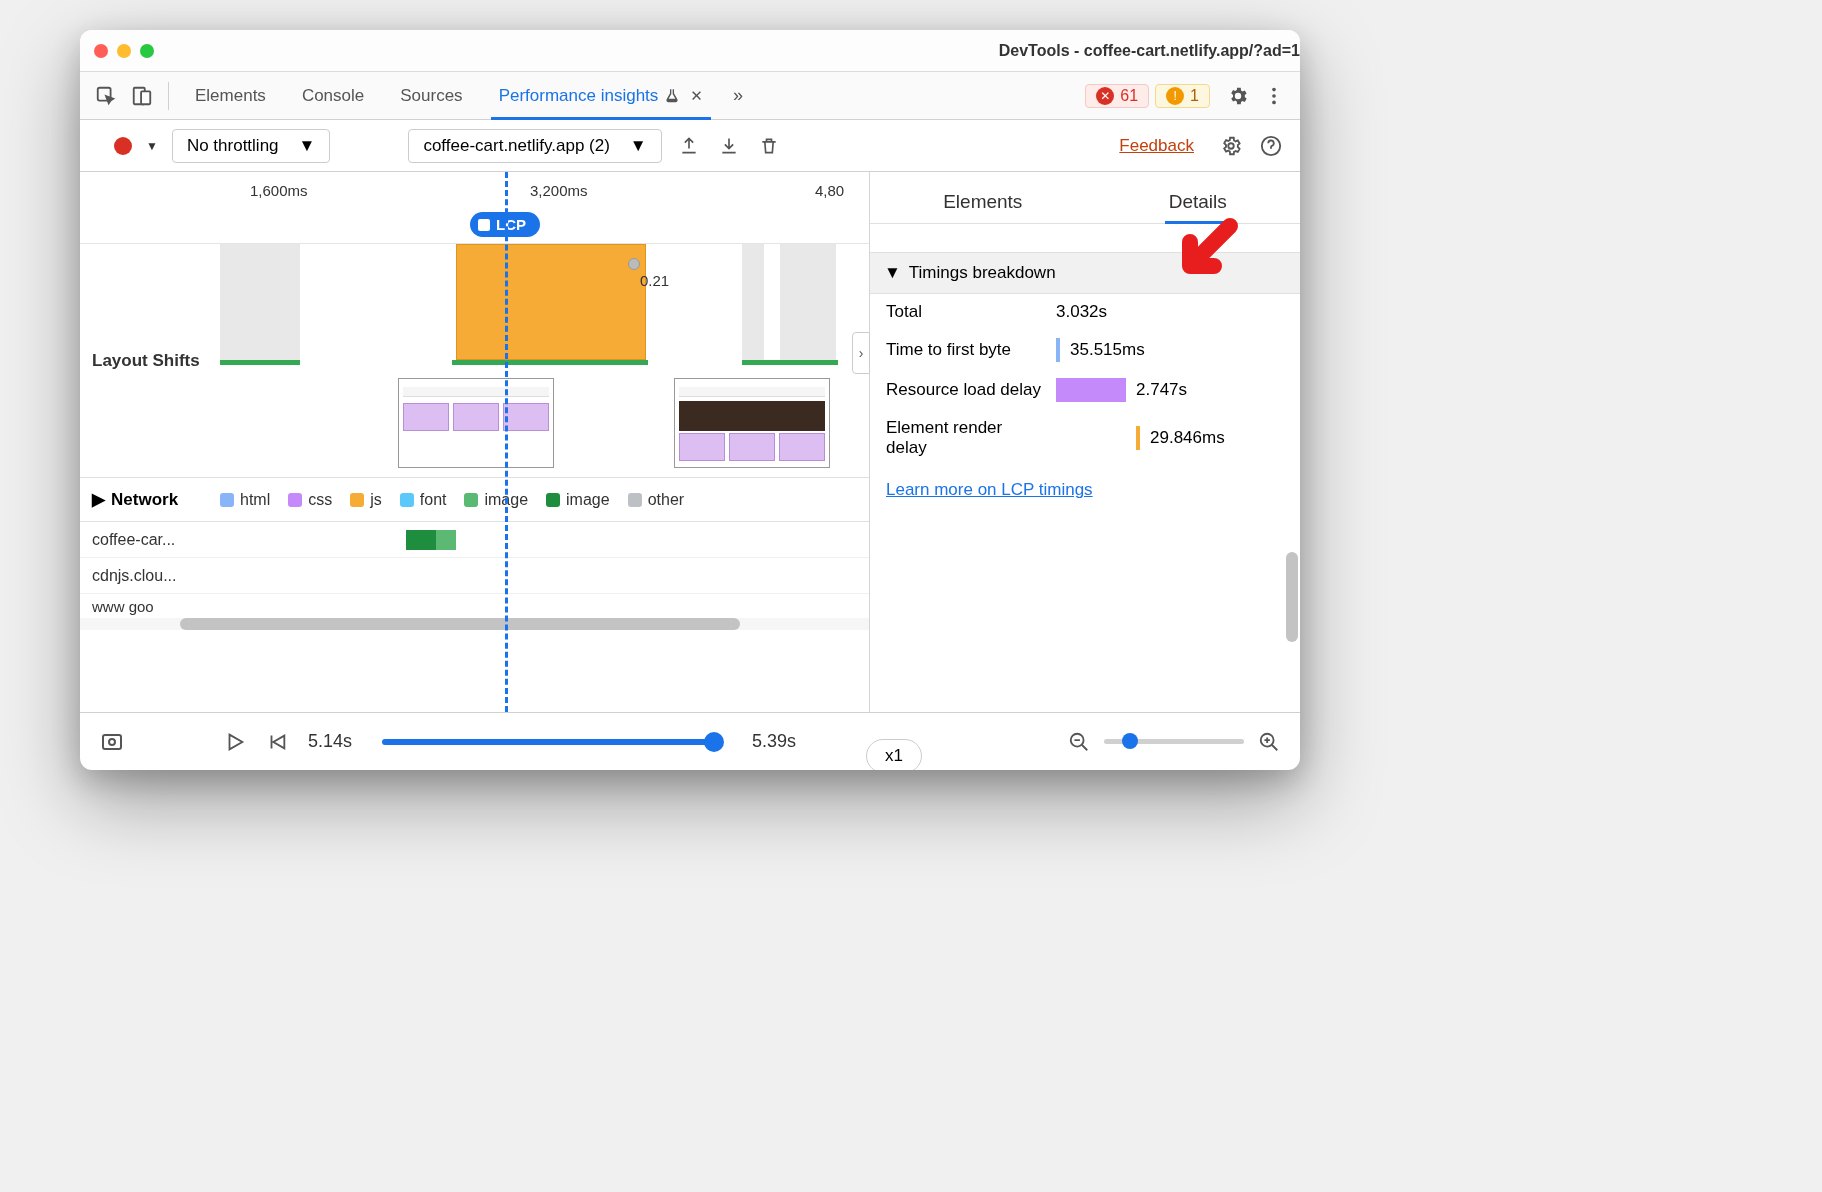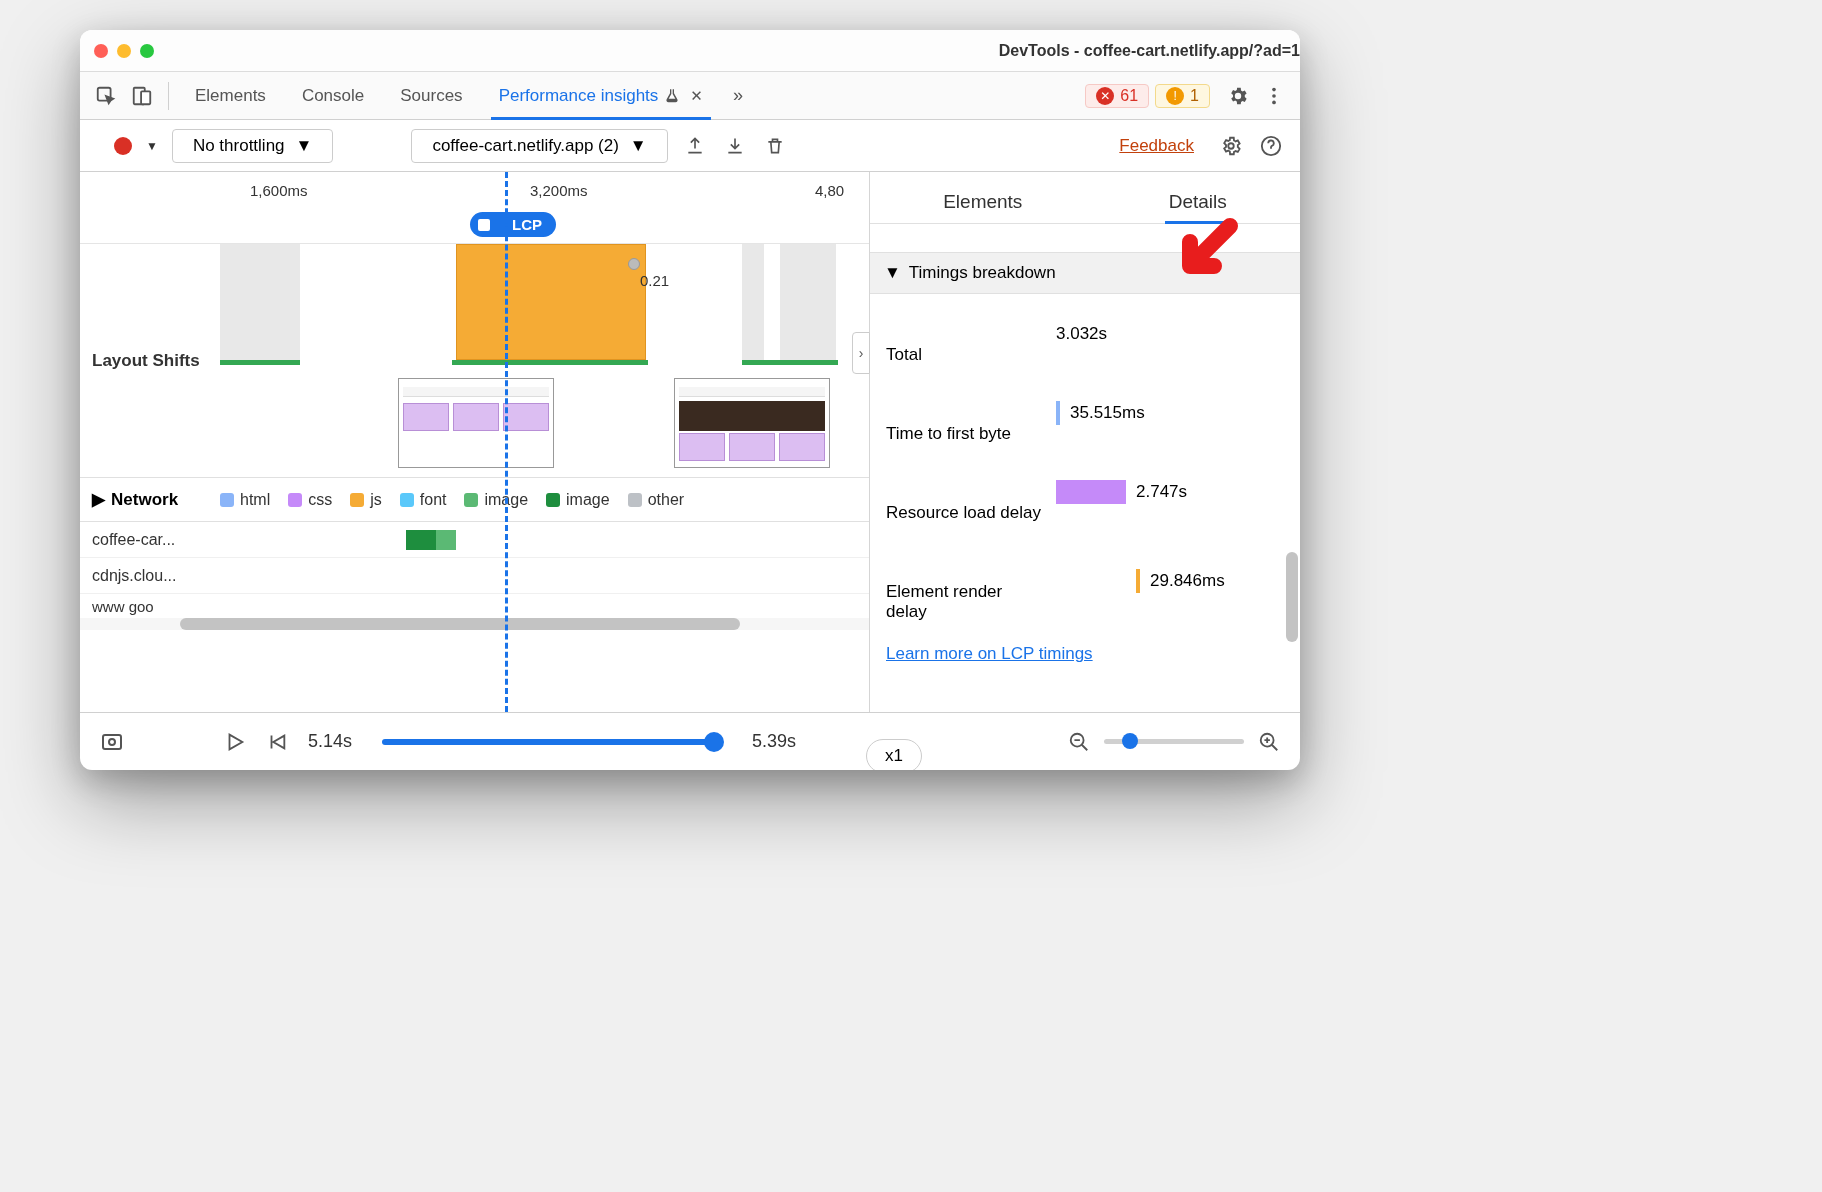--- a/index.html
+++ b/index.html
@@ -21,30 +21,30 @@
   .more-tabs { padding:0 12px; font-size:18px; color:#555;}
   .badge { display:flex; align-items:center; gap:6px; border:1px solid; border-radius:4px; padding:2px 10px; font-size:16px; font-weight:500; margin-left:6px;}
   .badge.err { background:#fdecea; color:#d93025; border-color:#f6c9c5;}
   .badge.warn { background:#fef7e0; color:#b06000; border-color:#f3d98b;}
   .badge .dot { width:18px; height:18px; border-radius:50%; display:flex; align-items:center; justify-content:center; color:#fff; font-size:12px;}
   .badge.err .dot{background:#d93025;}
   .badge.warn .dot{background:#f29900;}
   .toolbar2 { height:52px; display:flex; align-items:center; gap:14px; padding:0 16px; border-bottom:1px solid #d0d0d0;}
   .rec { width:18px; height:18px; border-radius:50%; background:#d93025; margin-left:18px;}
   .drop { font-size:12px; color:#333;}
-  .select { border:1px solid #ccc; border-radius:4px; padding:6px 20px; font-size:17px; display:flex; align-items:center; gap:11px; background:#fff;}
+  .select { border:1px solid #ccc; border-radius:4px; padding:6px 14px; font-size:17px; display:flex; align-items:center; gap:20px; background:#fff;}
   .tool-ico { width:26px; height:26px; display:flex; align-items:center; justify-content:center; color:#555; font-size:18px;}
   .spacer { flex:1; }
   .feedback { text-decoration:underline; color:#c2410c; font-size:17px; margin-right:10px;}
   .content { flex:1; display:flex; min-height:0; position:relative;}
   .timeline-area { flex:1; min-width:0; display:flex; flex-direction:column; border-right:1px solid #d5d5d5; position:relative;}
   .ruler { height:72px; position:relative; border-bottom:1px solid #e5e5e5; }
   .ruler .labels { position:absolute; top:10px; left:140px; right:0;}
   .tick { position:absolute; font-size:15px; color:#333;}
-  .lcp-pill { position:absolute; top:40px; left:390px; background:#1a73e8; color:#fff; border-radius:14px; padding:4px 14px 4px 8px; font-size:15px; font-weight:600; display:flex; align-items:center; gap:22px;}
+  .lcp-pill { position:absolute; top:40px; left:390px; background:#1a73e8; color:#fff; border-radius:14px; padding:4px 14px 4px 8px; font-size:15px; font-weight:600; display:flex; align-items:center; gap:6px;}
   .lcp-pill .sq { width:12px; height:12px; background:#fff; border-radius:2px;}
   .track-ls { height:234px; border-bottom:1px solid #e0e0e0; position:relative; display:flex;}
   .track-label { width:140px; padding:10px 12px; font-size:17px; font-weight:700; color:#333; display:flex; align-items:center;}
   .track-body { flex:1; position:relative;}
   .greyblock { position:absolute; top:0; background:#e8e8e8;}
   .orangeblock { position:absolute; top:0; background:#f5ab35; border:1px solid #e09420;}
   .greenbar { position:absolute; height:5px; background:#34a853;}
   .cls-num { position:absolute; font-size:15px; color:#333;}
   .dot-marker { position:absolute; width:12px; height:12px; border-radius:50%; background:#bbb; border:1px solid #999;}
   .screenshot-thumb { position:absolute; border:1px solid #999; background:#fff; }
@@ -67,21 +67,21 @@
   .scroll-thumb { height:12px; background:#c3c3c3; border-radius:6px; margin-left:100px; width:560px;}
   .playhead { position:absolute; top:0; bottom:0; left:425px; border-left:3px dashed #1a73e8; pointer-events:none; z-index:5;}
   .side-toggle { position:absolute; right:-1px; top:160px; width:18px; height:42px; border:1px solid #ccc; border-radius:4px 0 0 4px; background:#fff; display:flex; align-items:center; justify-content:center; font-size:14px; color:#555; z-index:6;}
   .details { width:430px; display:flex; flex-direction:column; position:relative;}
   .dtabs { height:52px; display:flex; align-items:flex-end; justify-content:space-around; border-bottom:1px solid #e0e0e0;}
   .dtab { padding:0 20px 10px 20px; font-size:19px; color:#333; position:relative;}
   .dtab.active::after { content:''; position:absolute; bottom:-1px; left:16px; right:16px; height:3px; background:#1a73e8;}
   .arrow-ov { position:absolute; top:44px; right:60px; z-index:20;}
   .section-head { background:#f1f1f1; border-top:1px solid #e0e0e0; border-bottom:1px solid #e0e0e0; padding:10px 14px; font-size:17px; display:flex; align-items:center; gap:8px; margin-top:28px;}
   .kv { display:flex; align-items:center; padding:8px 16px; font-size:17px; gap:10px;}
-  .kv .k { width:160px;margin-top:43px;}
+  .kv .k { width:160px;}
   .kv .bar { height:24px; }
   .kv .bar.thin { width:4px;}
   .kv .v { }
   .learn { color:#1a73e8; text-decoration:underline; font-size:17px; padding:14px 16px;}
   .vscroll { position:absolute; right:2px; top:120px; bottom:10px; width:12px; }
   .vscroll .th { position:absolute; right:0; width:12px; height:90px; background:#c3c3c3; border-radius:6px; top:260px;}
   .footer { height:58px; border-top:1px solid #d0d0d0; display:flex; align-items:center; padding:0 20px; gap:20px;}
   .footer .fico { color:#555; font-size:20px; display:flex; align-items:center;}
   .footer .time { font-size:18px; color:#333;}
   .slider { flex:0 0 340px; height:6px; background:#1a73e8; border-radius:3px; position:relative; margin:0 10px;}

